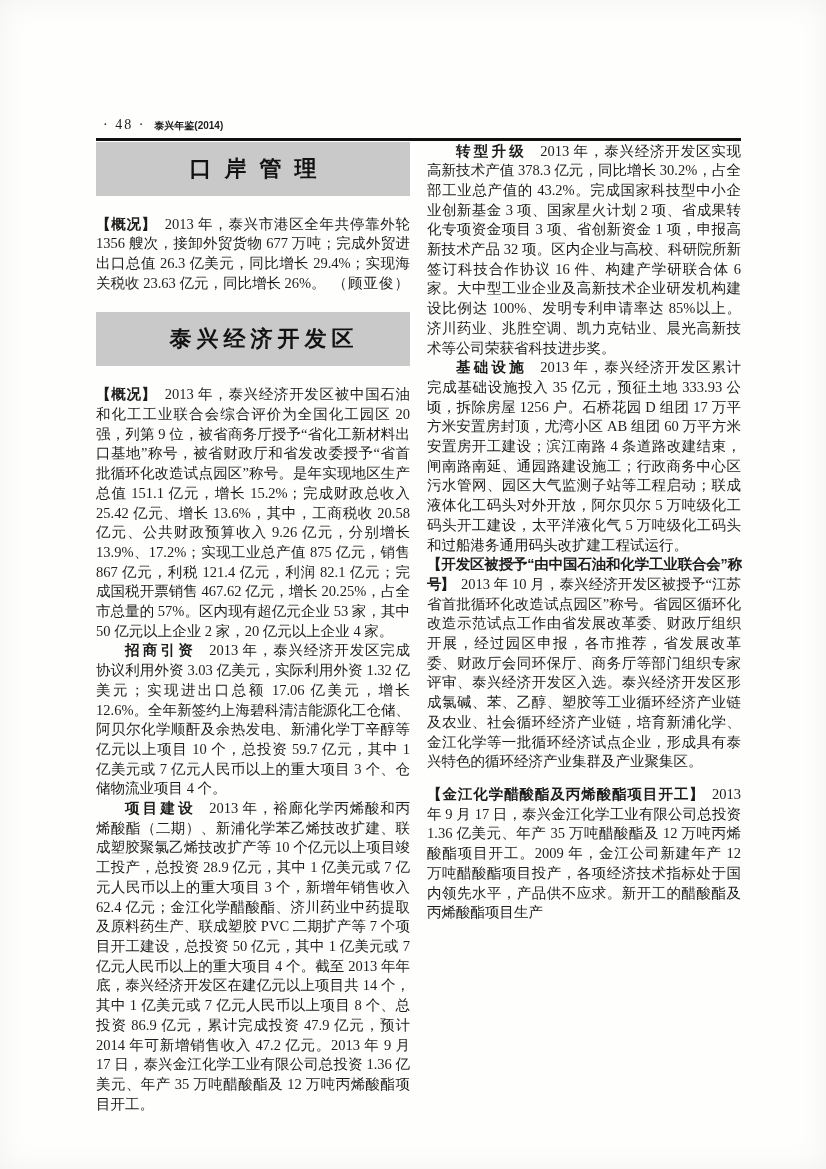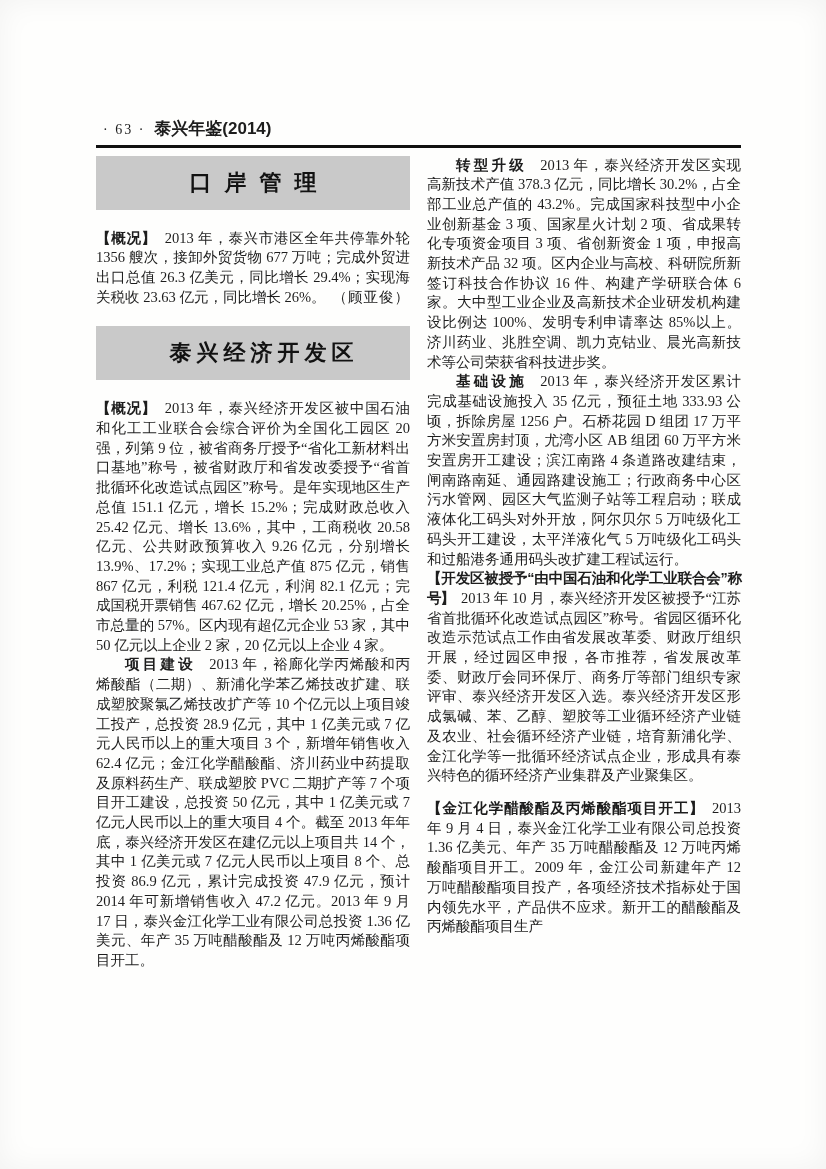--- a/index.html
+++ b/index.html
@@ -9,23 +9,23 @@
     margin:0 auto;
     background:#fefefd;
     box-shadow:inset 0 0 30px rgba(0,0,0,0.05);
     font-family:"Liberation Serif","DejaVu Serif",serif;
     color:#1d1d1d;
     overflow:hidden;
   }
   .content{position:absolute;left:96px;top:117px;width:645px;}
   .header-bar{display:flex;align-items:baseline;font-size:14px;}
   .page-marker{letter-spacing:2px;padding-left:7px;}
-  .publication{font-family:"Liberation Sans","DejaVu Sans",sans-serif;font-weight:bold;font-size:17px;margin-left:9px;}
+  .publication{font-family:"Liberation Sans","DejaVu Sans",sans-serif;font-weight:bold;font-size:10px;margin-left:9px;}
   .header-rule{height:2.5px;background:#101010;margin-top:5px;}
-  .columns{display:flex;gap:17px;margin-top:8px;}
+  .columns{display:flex;gap:17px;margin-top:1px;}
   .col{width:314px;font-size:14.5px;line-height:19.7px;text-align:justify;text-justify:inter-ideograph;}
   .title-box{
     height:54px;background:#c9c9c9;
     display:flex;align-items:center;justify-content:center;
     font-family:"Liberation Sans","DejaVu Sans",sans-serif;
     font-weight:bold;font-size:22px;color:#121212;
   }
   .title-box.wide{letter-spacing:13px;padding-left:13px;}
   .title-box.narrow{letter-spacing:5px;padding-left:22px;}
   .box-top{margin-bottom:19px;}
@@ -40,21 +40,21 @@
   .entry-lead.tight{letter-spacing:-1.2px;}
   .attribution{float:right;letter-spacing:1px;}
 </style>
 </head>
 <body>
 
 <div class="page">
   <div class="content">
 
     <div class="header-bar">
-      <span class="page-marker">· 63 ·</span>
+      <span class="page-marker">· 48 ·</span>
       <span class="publication">泰兴年鉴(2014)</span>
     </div>
     <div class="header-rule"></div>
 
     <div class="columns">
 
       <div class="col">
 
         <div class="title-box wide box-top">
           <span>口岸管理</span>
@@ -66,20 +66,23 @@
         </p>
 
         <div class="title-box narrow box-mid">
           <span>泰兴经济开发区</span>
         </div>
 
         <p class="para">
           <span class="lead-hei">【概况】</span><span>2013 年，泰兴经济开发区被中国石油和化工工业联合会综合评价为全国化工园区 20 强，列第 9 位，被省商务厅授予“省化工新材料出口基地”称号，被省财政厅和省发改委授予“省首批循环化改造试点园区”称号。是年实现地区生产总值 151.1 亿元，增长 15.2%；完成财政总收入 25.42 亿元、增长 13.6%，其中，工商税收 20.58 亿元、公共财政预算收入 9.26 亿元，分别增长 13.9%、17.2%；实现工业总产值 875 亿元，销售 867 亿元，利税 121.4 亿元，利润 82.1 亿元；完成国税开票销售 467.62 亿元，增长 20.25%，占全市总量的 57%。区内现有超亿元企业 53 家，其中 50 亿元以上企业 2 家，20 亿元以上企业 4 家。</span>
         </p>
 
+        <p class="para indent">
+          <span class="lead-kai">招商引资</span><span>2013 年，泰兴经济开发区完成协议利用外资 3.03 亿美元，实际利用外资 1.32 亿美元；实现进出口总额 17.06 亿美元，增长 12.6%。全年新签约上海碧科清洁能源化工仓储、阿贝尔化学顺酐及余热发电、新浦化学丁辛醇等亿元以上项目 10 个，总投资 59.7 亿元，其中 1 亿美元或 7 亿元人民币以上的重大项目 3 个、仓储物流业项目 4 个。</span>
+        </p>
 
         <p class="para indent">
           <span class="lead-kai">项目建设</span><span>2013 年，裕廊化学丙烯酸和丙烯酸酯（二期）、新浦化学苯乙烯技改扩建、联成塑胶聚氯乙烯技改扩产等 10 个亿元以上项目竣工投产，总投资 28.9 亿元，其中 1 亿美元或 7 亿元人民币以上的重大项目 3 个，新增年销售收入 62.4 亿元；金江化学醋酸酯、济川药业中药提取及原料药生产、联成塑胶 PVC 二期扩产等 7 个项目开工建设，总投资 50 亿元，其中 1 亿美元或 7 亿元人民币以上的重大项目 4 个。截至 2013 年年底，泰兴经济开发区在建亿元以上项目共 14 个，其中 1 亿美元或 7 亿元人民币以上项目 8 个、总投资 86.9 亿元，累计完成投资 47.9 亿元，预计 2014 年可新增销售收入 47.2 亿元。2013 年 9 月 17 日，泰兴金江化学工业有限公司总投资 1.36 亿美元、年产 35 万吨醋酸酯及 12 万吨丙烯酸酯项目开工。</span>
         </p>
 
       </div>
 
       <div class="col">
 
         <p class="para indent">
@@ -89,20 +92,20 @@
         <p class="para indent">
           <span class="lead-kai">基础设施</span><span>2013 年，泰兴经济开发区累计完成基础设施投入 35 亿元，预征土地 333.93 公顷，拆除房屋 1256 户。石桥花园 D 组团 17 万平方米安置房封顶，尤湾小区 AB 组团 60 万平方米安置房开工建设；滨江南路 4 条道路改建结束，闸南路南延、通园路建设施工；行政商务中心区污水管网、园区大气监测子站等工程启动；联成液体化工码头对外开放，阿尔贝尔 5 万吨级化工码头开工建设，太平洋液化气 5 万吨级化工码头和过船港务通用码头改扩建工程试运行。</span>
         </p>
 
 
         <p class="para entry">
           <span class="entry-lead tight">【开发区被授予“由中国石油和化学工业联合会”称号】</span><span>2013 年 10 月，泰兴经济开发区被授予“江苏省首批循环化改造试点园区”称号。省园区循环化改造示范试点工作由省发展改革委、财政厅组织开展，经过园区申报，各市推荐，省发展改革委、财政厅会同环保厅、商务厅等部门组织专家评审、泰兴经济开发区入选。泰兴经济开发区形成氯碱、苯、乙醇、塑胶等工业循环经济产业链及农业、社会循环经济产业链，培育新浦化学、金江化学等一批循环经济试点企业，形成具有泰兴特色的循环经济产业集群及产业聚集区。</span>
         </p>
 
         <p class="para entry last">
-          <span class="entry-lead">【金江化学醋酸酯及丙烯酸酯项目开工】</span><span>2013 年 9 月 4 日，泰兴金江化学工业有限公司总投资 1.36 亿美元、年产 35 万吨醋酸酯及 12 万吨丙烯酸酯项目开工。2009 年，金江公司新建年产 12 万吨醋酸酯项目投产，各项经济技术指标处于国内领先水平，产品供不应求。新开工的醋酸酯及丙烯酸酯项目生产</span>
+          <span class="entry-lead">【金江化学醋酸酯及丙烯酸酯项目开工】</span><span>2013 年 9 月 17 日，泰兴金江化学工业有限公司总投资 1.36 亿美元、年产 35 万吨醋酸酯及 12 万吨丙烯酸酯项目开工。2009 年，金江公司新建年产 12 万吨醋酸酯项目投产，各项经济技术指标处于国内领先水平，产品供不应求。新开工的醋酸酯及丙烯酸酯项目生产</span>
         </p>
 
       </div>
 
     </div>
   </div>
 </div>
 
 </body></html>

